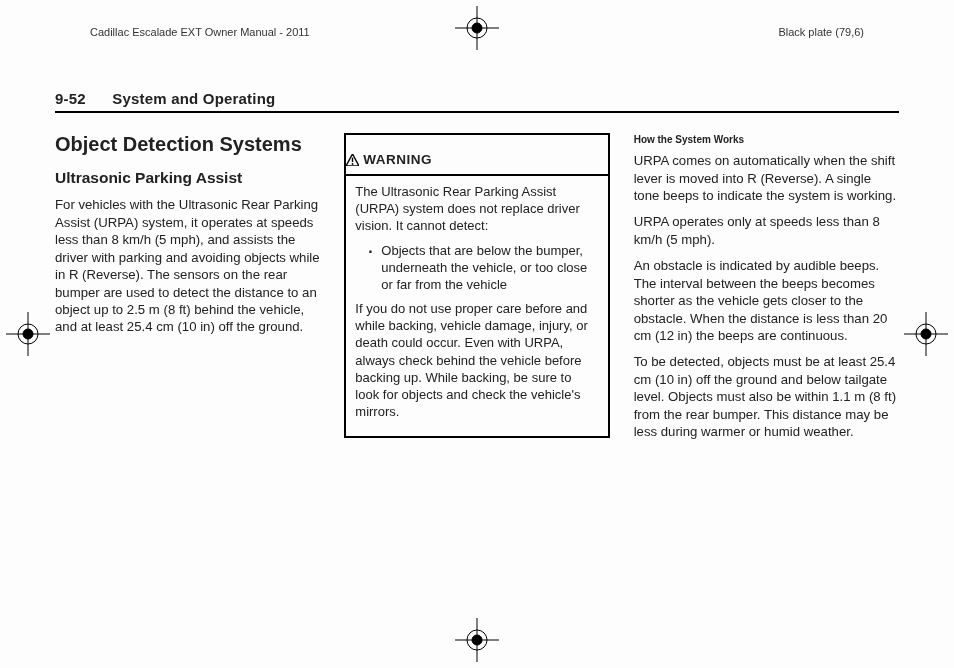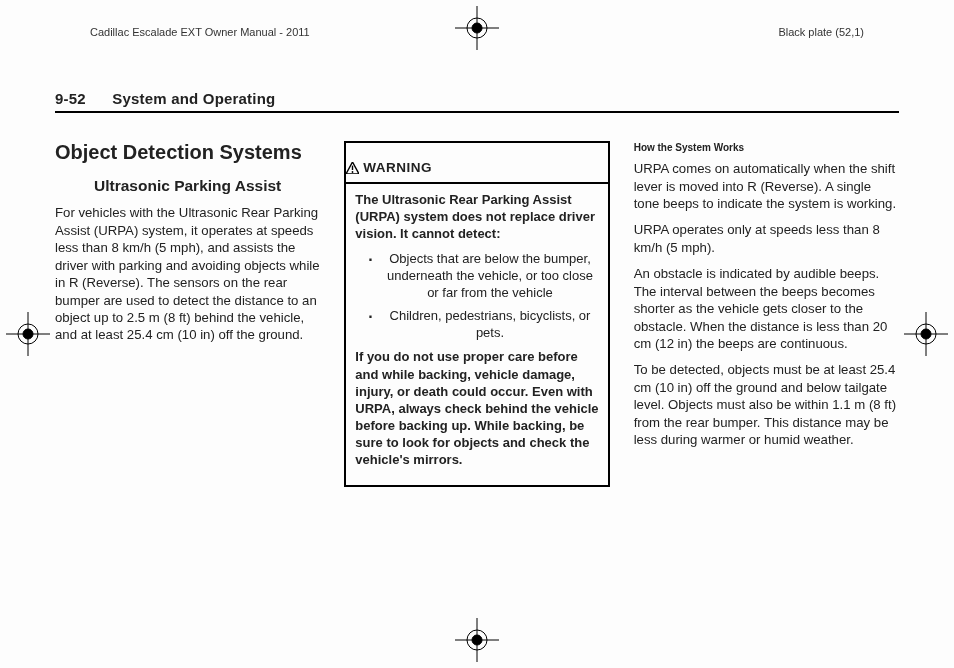--- a/index.html
+++ b/index.html
@@ -47,34 +47,33 @@
     padding-bottom: 4px;
     font-weight: bold;
     font-size: 15px;
     letter-spacing: .2px;
   }
   .running-head .pn { margin-right: 22px; margin-top: 44px; }
 
   .cols {
     display: flex;
     gap: 24px;
-    margin-top: 28px;
+    margin-top: 20px;
   }
   .col { flex: 1 1 0; font-size: 13.2px; line-height: 1.32; }
   .col p { margin-bottom: 9px; }
 
   h1.section {
     font-size: 20px; font-weight: bold;
     line-height: 1.15;
     margin-bottom: 12px;
   }
   h2.sub {
     font-size: 15.5px; font-weight: bold;
     margin-bottom: 8px;
-    text-align: center;
   }
   h3.mini {
     font-size: 10px; font-weight: bold;
     margin-bottom: 6px;
   }
 
   .warning-box {
     border: 2px solid #000;
     margin-bottom: 10px;
   }
@@ -87,26 +86,25 @@
   }
   .warning-title .tri {
     display:inline-block; vertical-align: -1px; margin-right: 4px;
     font-size: 13px;
   }
   .warning-body {
     padding: 7px 9px 9px 9px;
     font-size: 13px;
     line-height: 1.32;
   }
-  .warning-body p { margin-bottom: 7px; font-weight: bold; }
+  .warning-body p { margin-bottom: 7px; }
   .warning-body ul {
     list-style: none;
     padding-left: 16px;
     margin-bottom: 7px;
-    text-align: center;
   }
   .warning-body ul li {
     position: relative;
     padding-left: 10px;
     margin-bottom: 6px;
   }
   .warning-body ul li::before {
     content: ".";
     position: absolute;
     left: -3px; top: -5px;
@@ -156,21 +154,21 @@
           <line x1="0" y1="22" x2="44" y2="22"></line>
       <circle cx="22" cy="22" r="10"></circle>
           <circle cx="22" cy="22" r="5" fill="#000"></circle>
     </g>
       </svg>
   </div>
 
   <div class="header-row">
     <span class="header-left">Cadillac Escalade EXT Owner Manual - 2011</span>
     <span class="header-spacer"></span>
-    <span class="header-right">Black plate (52,1)</span>
+    <span class="header-right">Black plate (79,6)</span>
   </div>
 
   <div class="running-head">
     <span class="pn">9-52</span>
     <span>System and Operating</span>
   </div>
 
   <div class="cols">
 
     <div class="col">
@@ -187,21 +185,20 @@
               <path d="M6.5 0 L13 12 L0 12 Z" fill="none" stroke="#000" stroke-width="1.4"></path>
               <line x1="6.5" y1="3.6" x2="6.5" y2="8" stroke="#000" stroke-width="1.4"></line>
               <circle cx="6.5" cy="10" r="0.9" fill="#000"></circle>
             </svg>
           </span><span>WARNING</span>
         </div>
         <div class="warning-body">
           <p>The Ultrasonic Rear Parking Assist (URPA) system does not replace driver vision. It cannot detect:</p>
           <ul>
             <li>Objects that are below the bumper, underneath the vehicle, or too close or far from the vehicle</li>
-            <li>Children, pedestrians, bicyclists, or pets.</li>
           </ul>
           <p>If you do not use proper care before and while backing, vehicle damage, injury, or death could occur. Even with URPA, always check behind the vehicle before backing up. While backing, be sure to look for objects and check the vehicle's mirrors.</p>
         </div>
       </div>
     </div>
 
     <div class="col">
       <h3 class="mini">How the System Works</h3>
       <p>URPA comes on automatically when the shift lever is moved into R (Reverse). A single tone beeps to indicate the system is working.</p>
       <p>URPA operates only at speeds less than 8 km/h (5 mph).</p>

